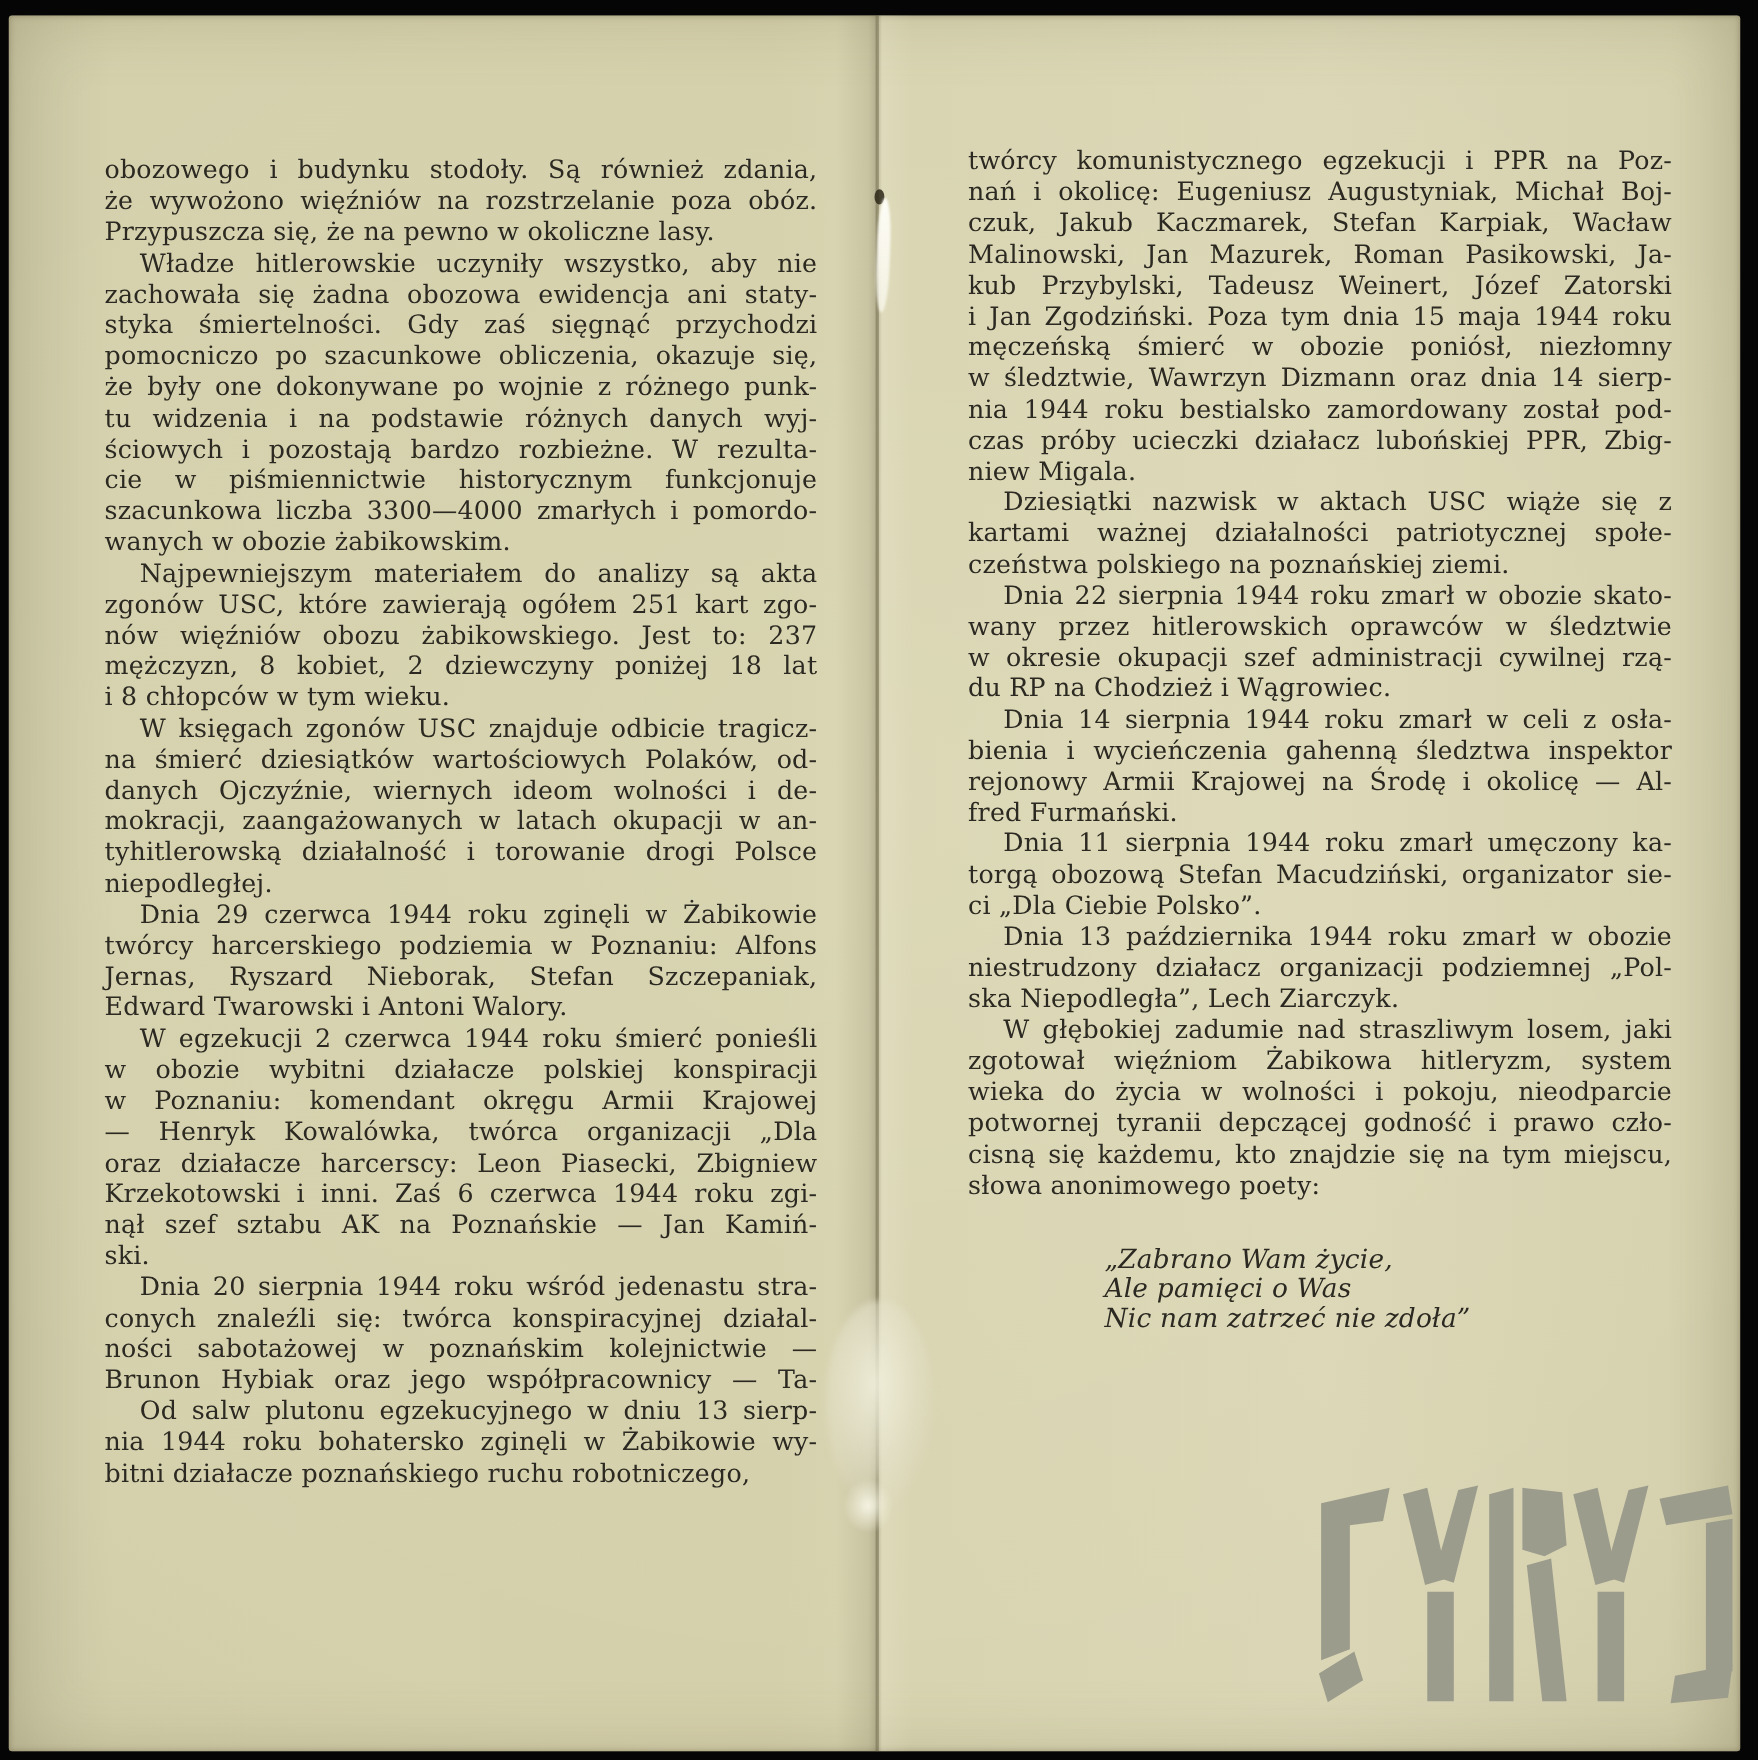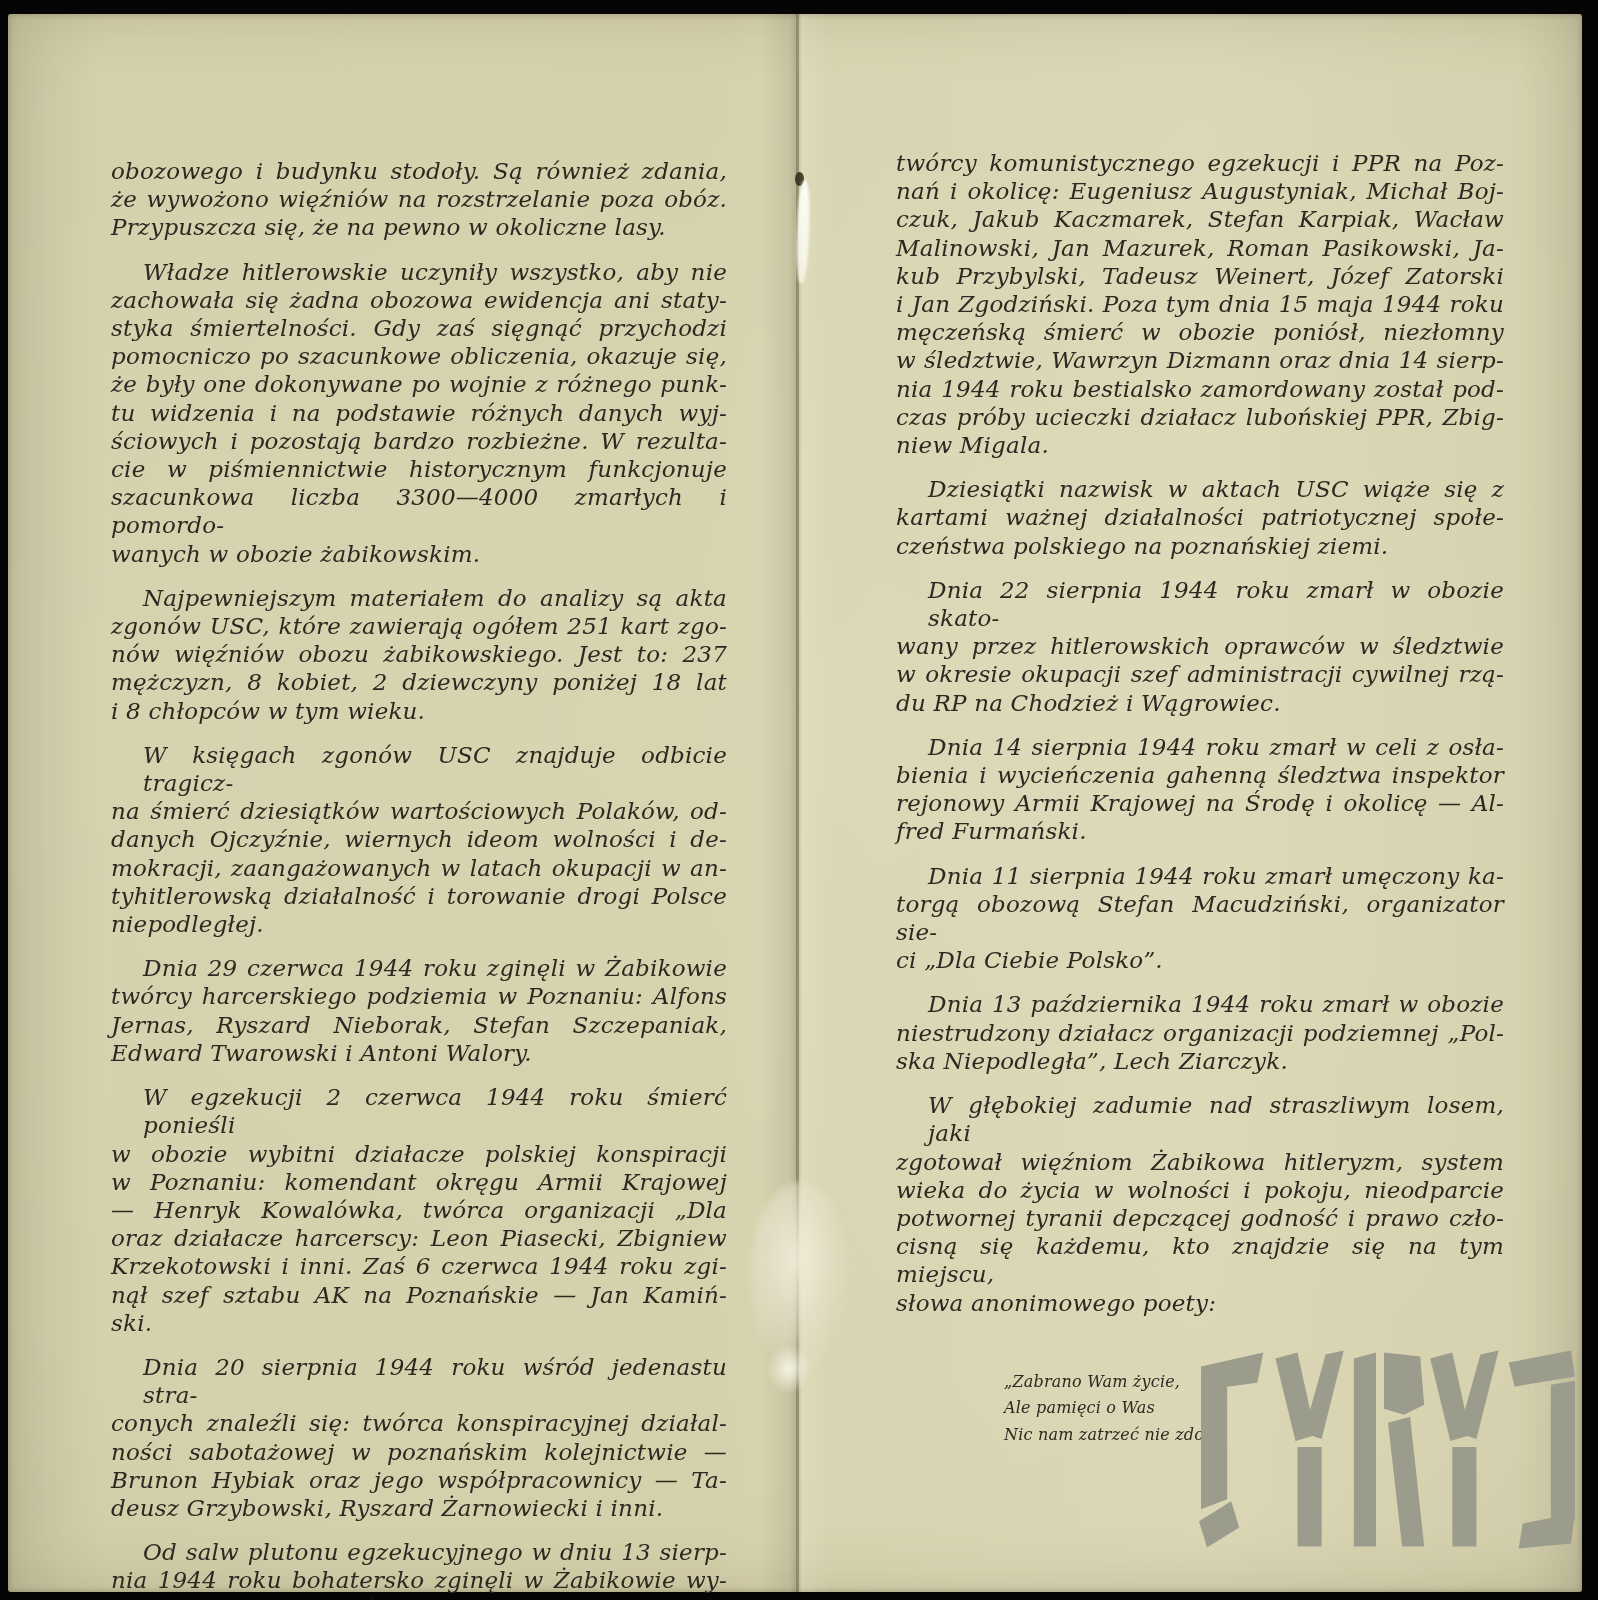--- a/index.html
+++ b/index.html
@@ -31,27 +31,27 @@
     background:radial-gradient(ellipse at 45% 40%,rgba(242,239,220,.9) 0%,rgba(230,227,205,.55) 45%,rgba(0,0,0,0) 75%);
     filter:blur(3px);border-radius:50%;}
   .crease-blob2{position:absolute;left:758px;top:1330px;width:46px;height:50px;
     background:radial-gradient(ellipse,rgba(248,246,230,.95) 0%,rgba(0,0,0,0) 70%);
     filter:blur(1.5px);border-radius:50%;}
   
   .textcol{
     position:absolute;color:var(--ink,#2b2921);
     font-size:23px;line-height:28.2px;letter-spacing:.2px;
   }
-  .textcol p.para{margin:16px;padding:0;font-style:italic;}
+  .textcol p.para{margin:0;padding:0;}
   .tline{display:block;text-align:justify;text-align-last:justify;white-space:normal;}
   .tline.last{text-align-last:left;}
   .tline.indent{padding-left:32px;}
   #left-col{left:87px;top:127px;width:648px;}
   #right-col{left:872px;top:119px;width:640px;}
-  .poem{margin:52px 0 0 124px;font-style:italic;font-size:16px;line-height:26.5px;}
+  .poem{margin:40px 0 0 124px;font-style:italic;font-size:24px;line-height:26.5px;}
   .poem-line{display:block;text-align:left;}
   
   .watermark{position:absolute;left:1189px;top:1336px;width:382px;height:200px;}
   .watermark svg{width:100%;height:100%;display:block;}
   .watermark polygon{fill:var(--wm,#9c9c8d);}
   .visually-hidden{position:absolute;width:1px;height:1px;overflow:hidden;clip:rect(0 0 0 0);white-space:nowrap;}
 </style>
 </head>
 <body style="--ink: #2b2921; --wm: #9c9c8d; background: rgb(5, 5, 5);">
 
@@ -112,21 +112,20 @@
         <span class="tline">oraz działacze harcerscy: Leon Piasecki, Zbigniew</span>
         <span class="tline">Krzekotowski i inni. Zaś 6 czerwca 1944 roku zgi-</span>
         <span class="tline">nął szef sztabu AK na Poznańskie — Jan Kamiń-</span>
         <span class="tline last">ski.</span>
       </p>
       <p class="para">
         <span class="tline indent">Dnia 20 sierpnia 1944 roku wśród jedenastu stra-</span>
         <span class="tline">conych znaleźli się: twórca konspiracyjnej działal-</span>
         <span class="tline">ności sabotażowej w poznańskim kolejnictwie —</span>
         <span class="tline">Brunon Hybiak oraz jego współpracownicy — Ta-</span>
-        <span class="tline last">deusz Grzybowski, Ryszard Żarnowiecki i inni.</span>
       </p>
       <p class="para">
         <span class="tline indent">Od salw plutonu egzekucyjnego w dniu 13 sierp-</span>
         <span class="tline">nia 1944 roku bohatersko zginęli w Żabikowie wy-</span>
         <span class="tline last">bitni działacze poznańskiego ruchu robotniczego,</span>
       </p>
     </div>
 
   <div class="textcol" id="right-col">
   <p class="para">

